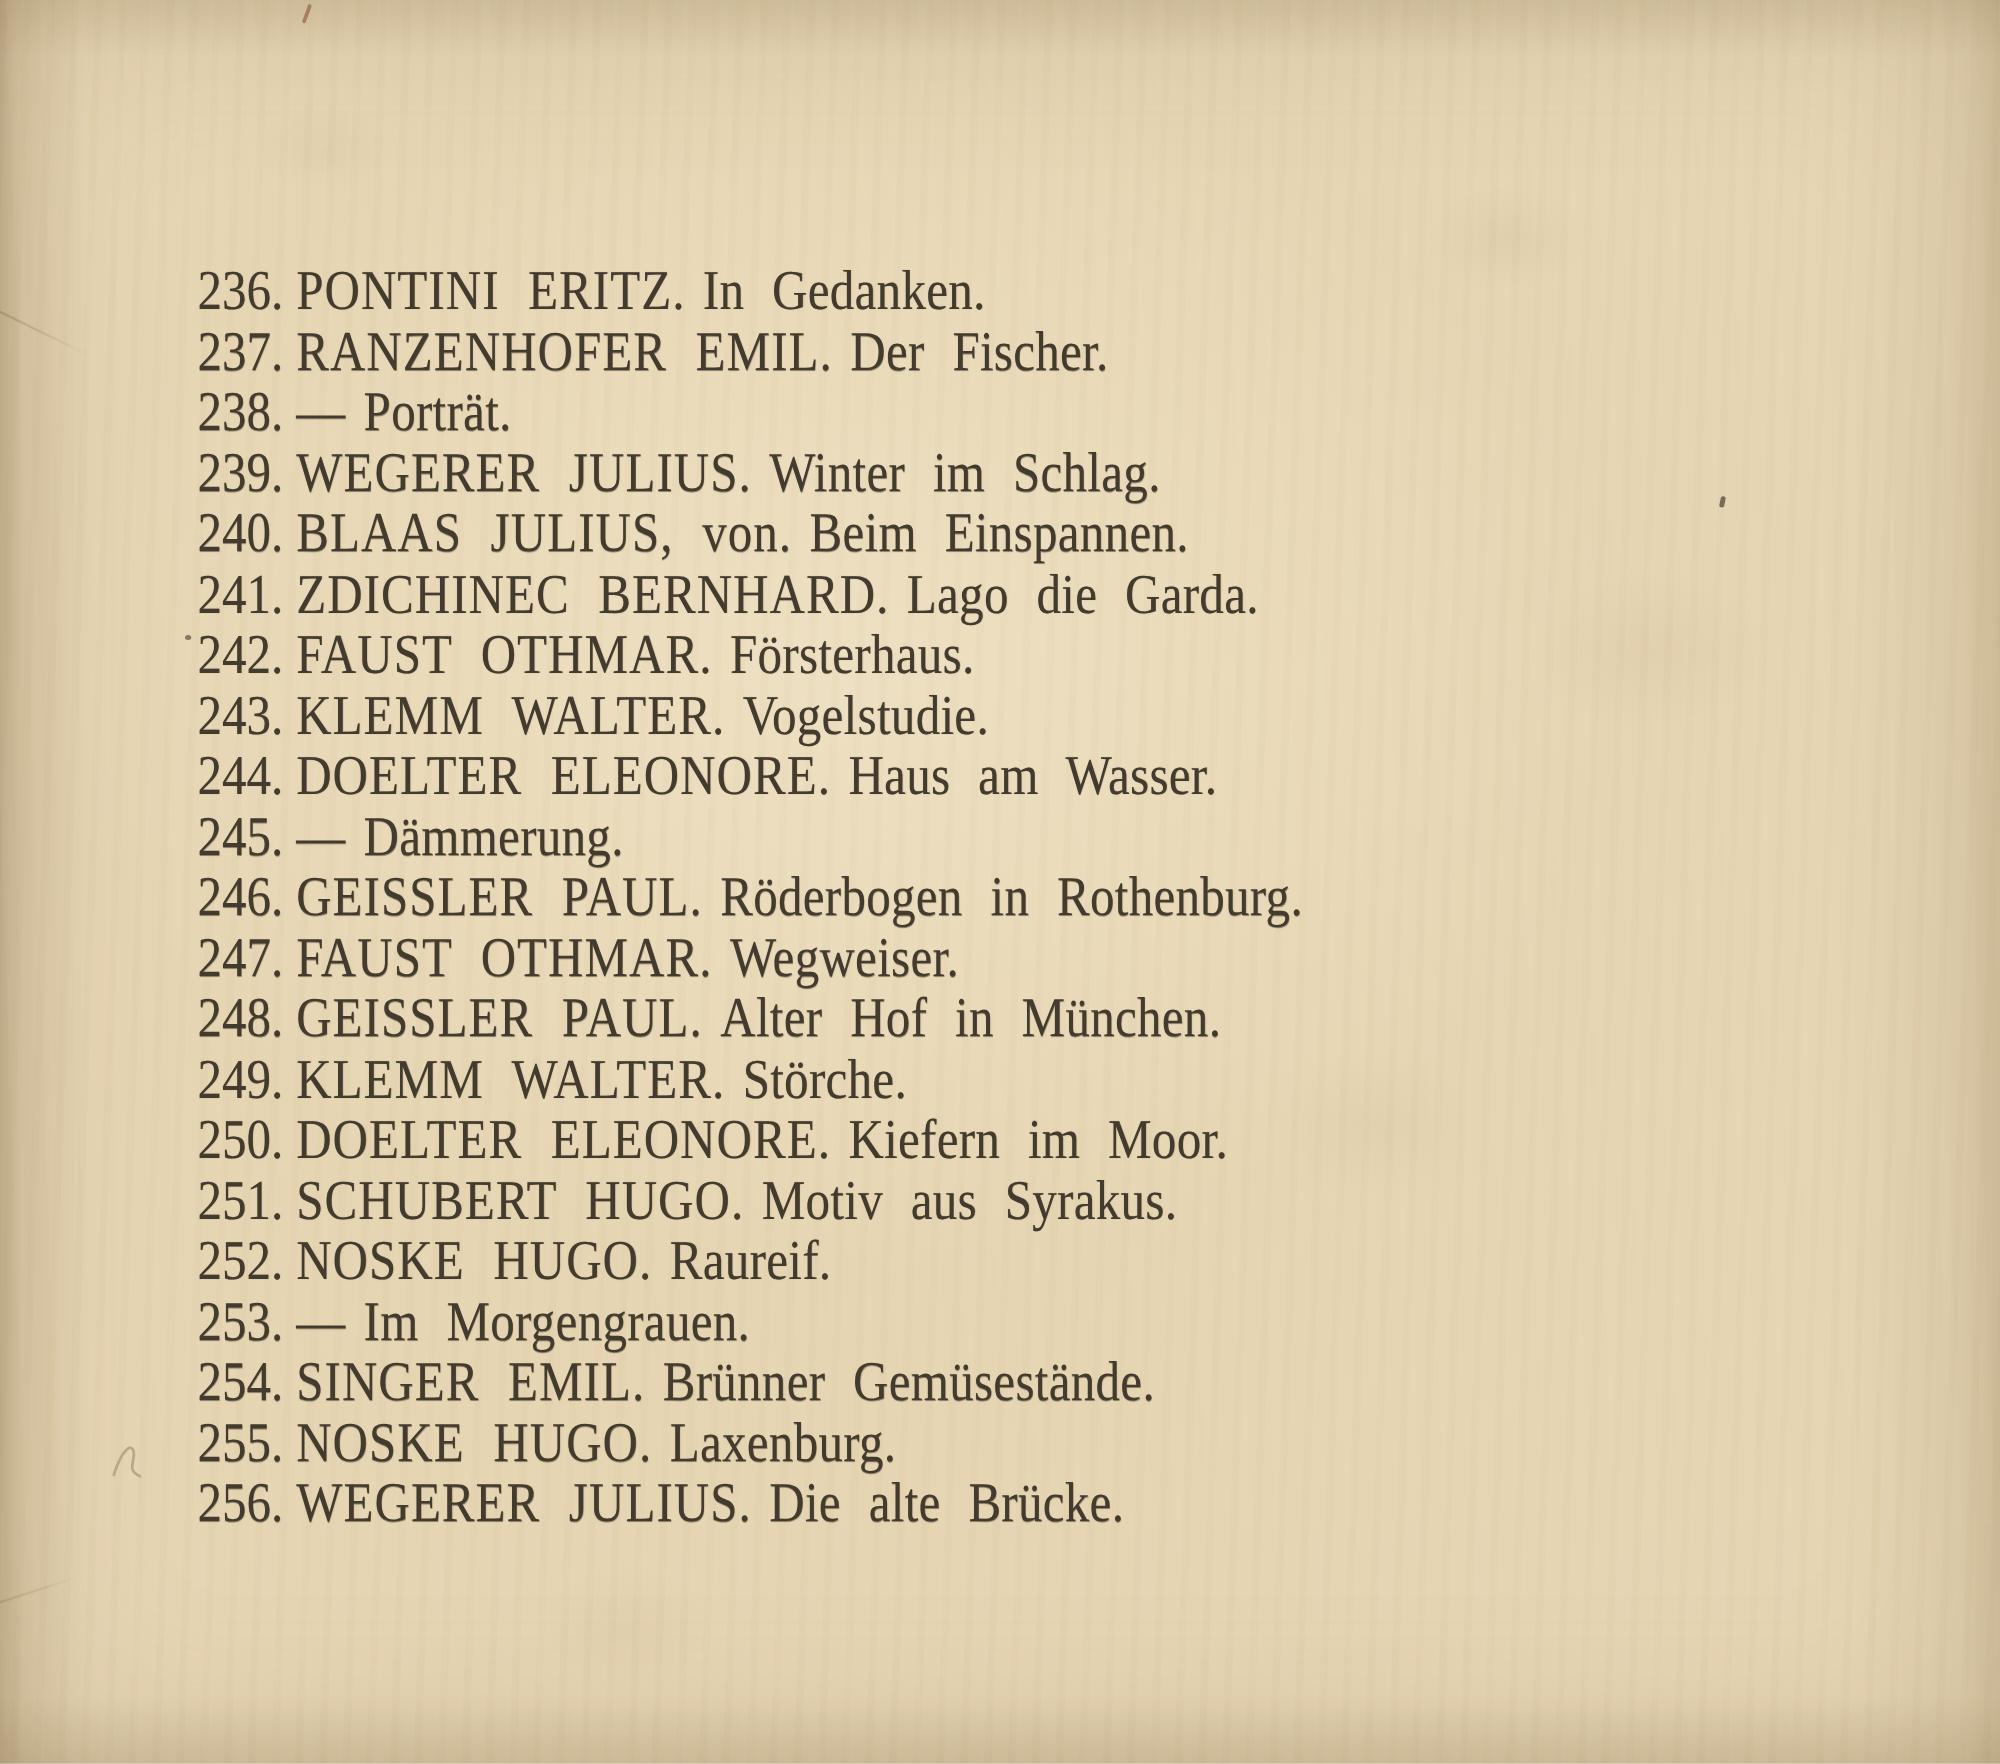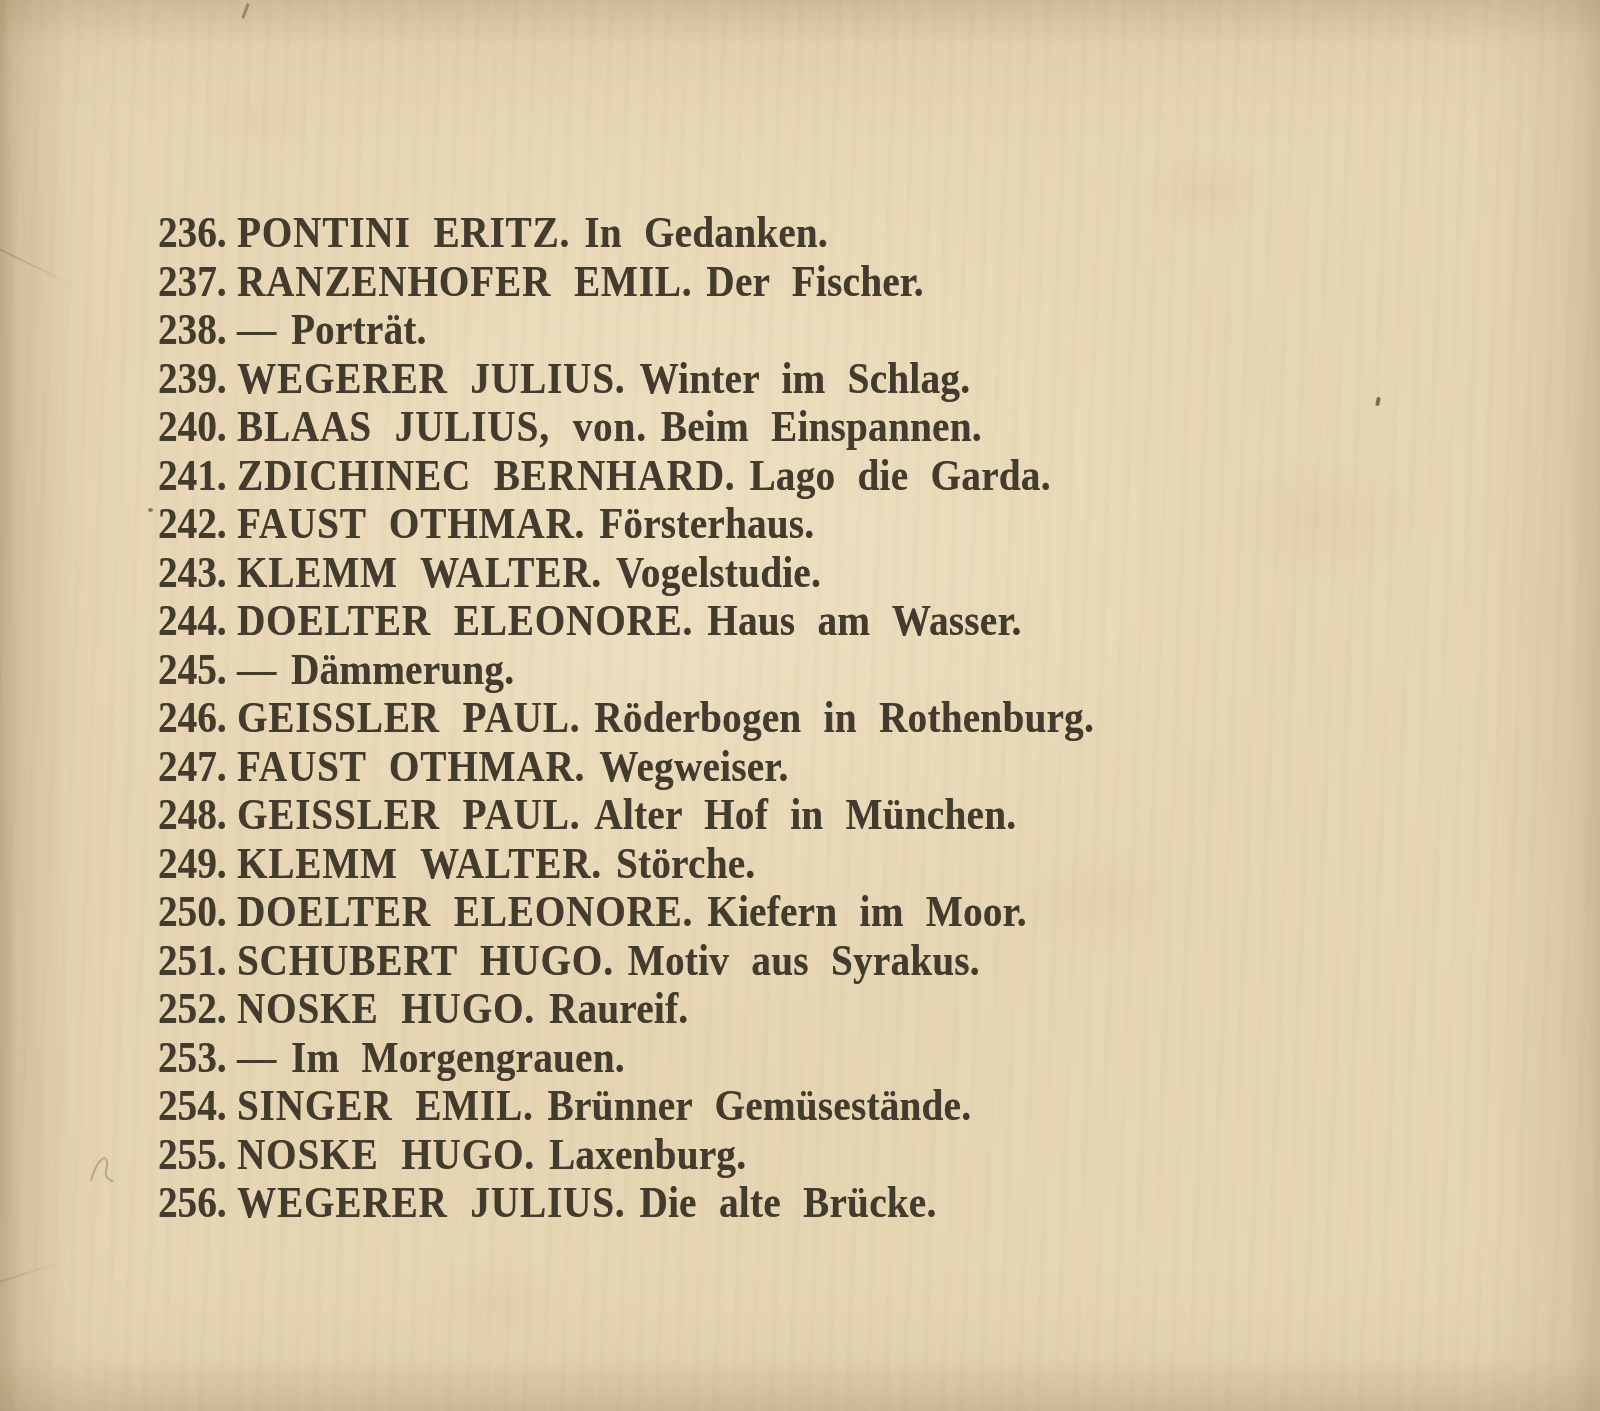--- a/index.html
+++ b/index.html
@@ -14,21 +14,20 @@
   .page{
     position:relative;width:1600px;height:1411px;
     background-color:var(--paper);
     background-image:
       radial-gradient(900px 700px at 42% 38%, rgba(252,244,222,0.35), rgba(252,244,222,0) 70%),
       linear-gradient(90deg,  rgba(125,98,60,0.30), rgba(125,98,60,0.12) 18px, rgba(125,98,60,0) 70px),
       linear-gradient(-90deg, rgba(125,98,60,0.16), rgba(125,98,60,0.05) 30px, rgba(125,98,60,0) 120px),
       linear-gradient(180deg, rgba(125,98,60,0.14), rgba(125,98,60,0) 45px),
       linear-gradient(0deg,   rgba(125,98,60,0.16), rgba(125,98,60,0) 55px);
     box-shadow: inset 0 0 140px rgba(112,86,50,0.18);
-    font-weight: bold;
   }
   .texture{
     position:absolute;inset:0;pointer-events:none;
     background-image:
       repeating-linear-gradient(92deg, rgba(150,120,78,0.045) 0 6px, rgba(0,0,0,0) 6px 19px),
       repeating-linear-gradient(88deg, rgba(243,232,205,0.05) 0 9px, rgba(0,0,0,0) 9px 27px);
     opacity:.8;
   }
   .mottle{
     position:absolute;inset:0;pointer-events:none;

